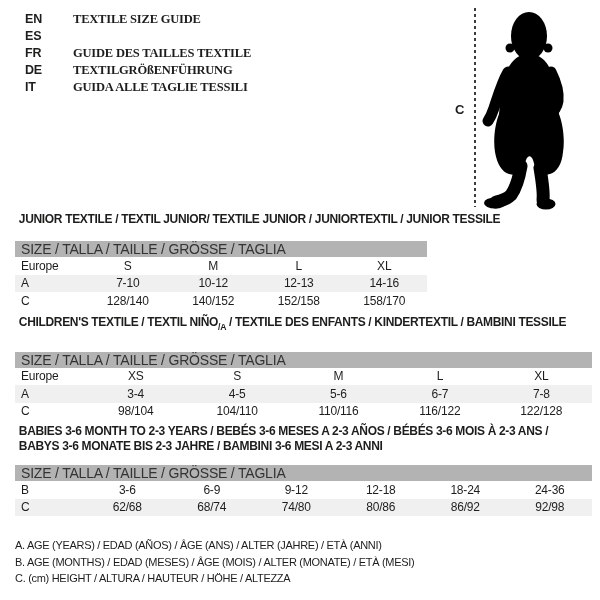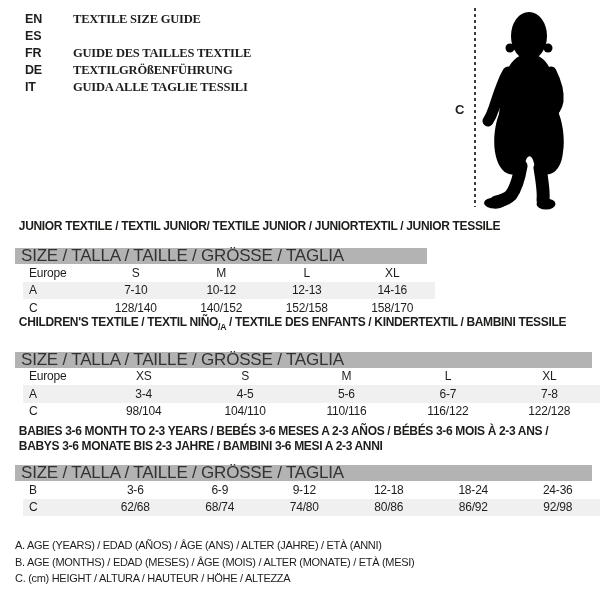--- a/index.html
+++ b/index.html
@@ -15,37 +15,37 @@
 
   
   .figure{position:absolute;left:452px;top:2px;width:148px;height:212px;}
   .c-label{position:absolute;left:3px;top:100px;font-weight:bold;font-size:13px;}
   .dashed-line{position:absolute;left:22px;top:6px;width:2px;height:199px;
     background:repeating-linear-gradient(to bottom,#3c3c3c 0 3px,transparent 3px 6px);}
   .figure svg{position:absolute;left:30px;top:2px;}
 
   
   .section{position:absolute;left:15px;}
-  #sec-junior{top:219px;width:412px;}
+  #sec-junior{top:212px;width:412px;}
   #sec-children{top:315px;width:577px;}
   #sec-babies{top:424px;width:577px;}
   .section-title{
     font-weight:bold;font-size:12.5px;letter-spacing:-0.35px;white-space:nowrap;
     padding-left:4px;transform:scaleX(0.96);transform-origin:0 50%;line-height:15px;
   }
   .section-title sub{font-size:9px;}
   #sec-junior .section-title{margin-bottom:14px;}
   #sec-children .section-title{margin-bottom:17px;}
   #sec-babies .title-block{margin-bottom:11px;}
 
   .size-bar{
     background:#b3b3b3;height:16px;line-height:16px;padding-left:6px;
-    font-size:17px;color:#333333;letter-spacing:-0.2px;
+    font-size:14px;color:#333333;letter-spacing:-0.2px;
   }
-  table{border-collapse:collapse;table-layout:fixed;width:100%;margin-left:8px;}
+  table{border-collapse:collapse;table-layout:fixed;width:100%;}
   td{font-size:12px;height:17.5px;text-align:center;padding:0;letter-spacing:-0.2px;}
   td.lbl{text-align:left;padding-left:6px;}
   tr.shaded{background:#f0f0f0;}
   col.lblcol{width:70px;}
 
   
   #legend{position:absolute;left:15px;top:537px;}
   .legend-line{font-weight:normal;font-size:11px;line-height:16.5px;letter-spacing:-0.3px;white-space:nowrap;}
 </style>
 </head>

